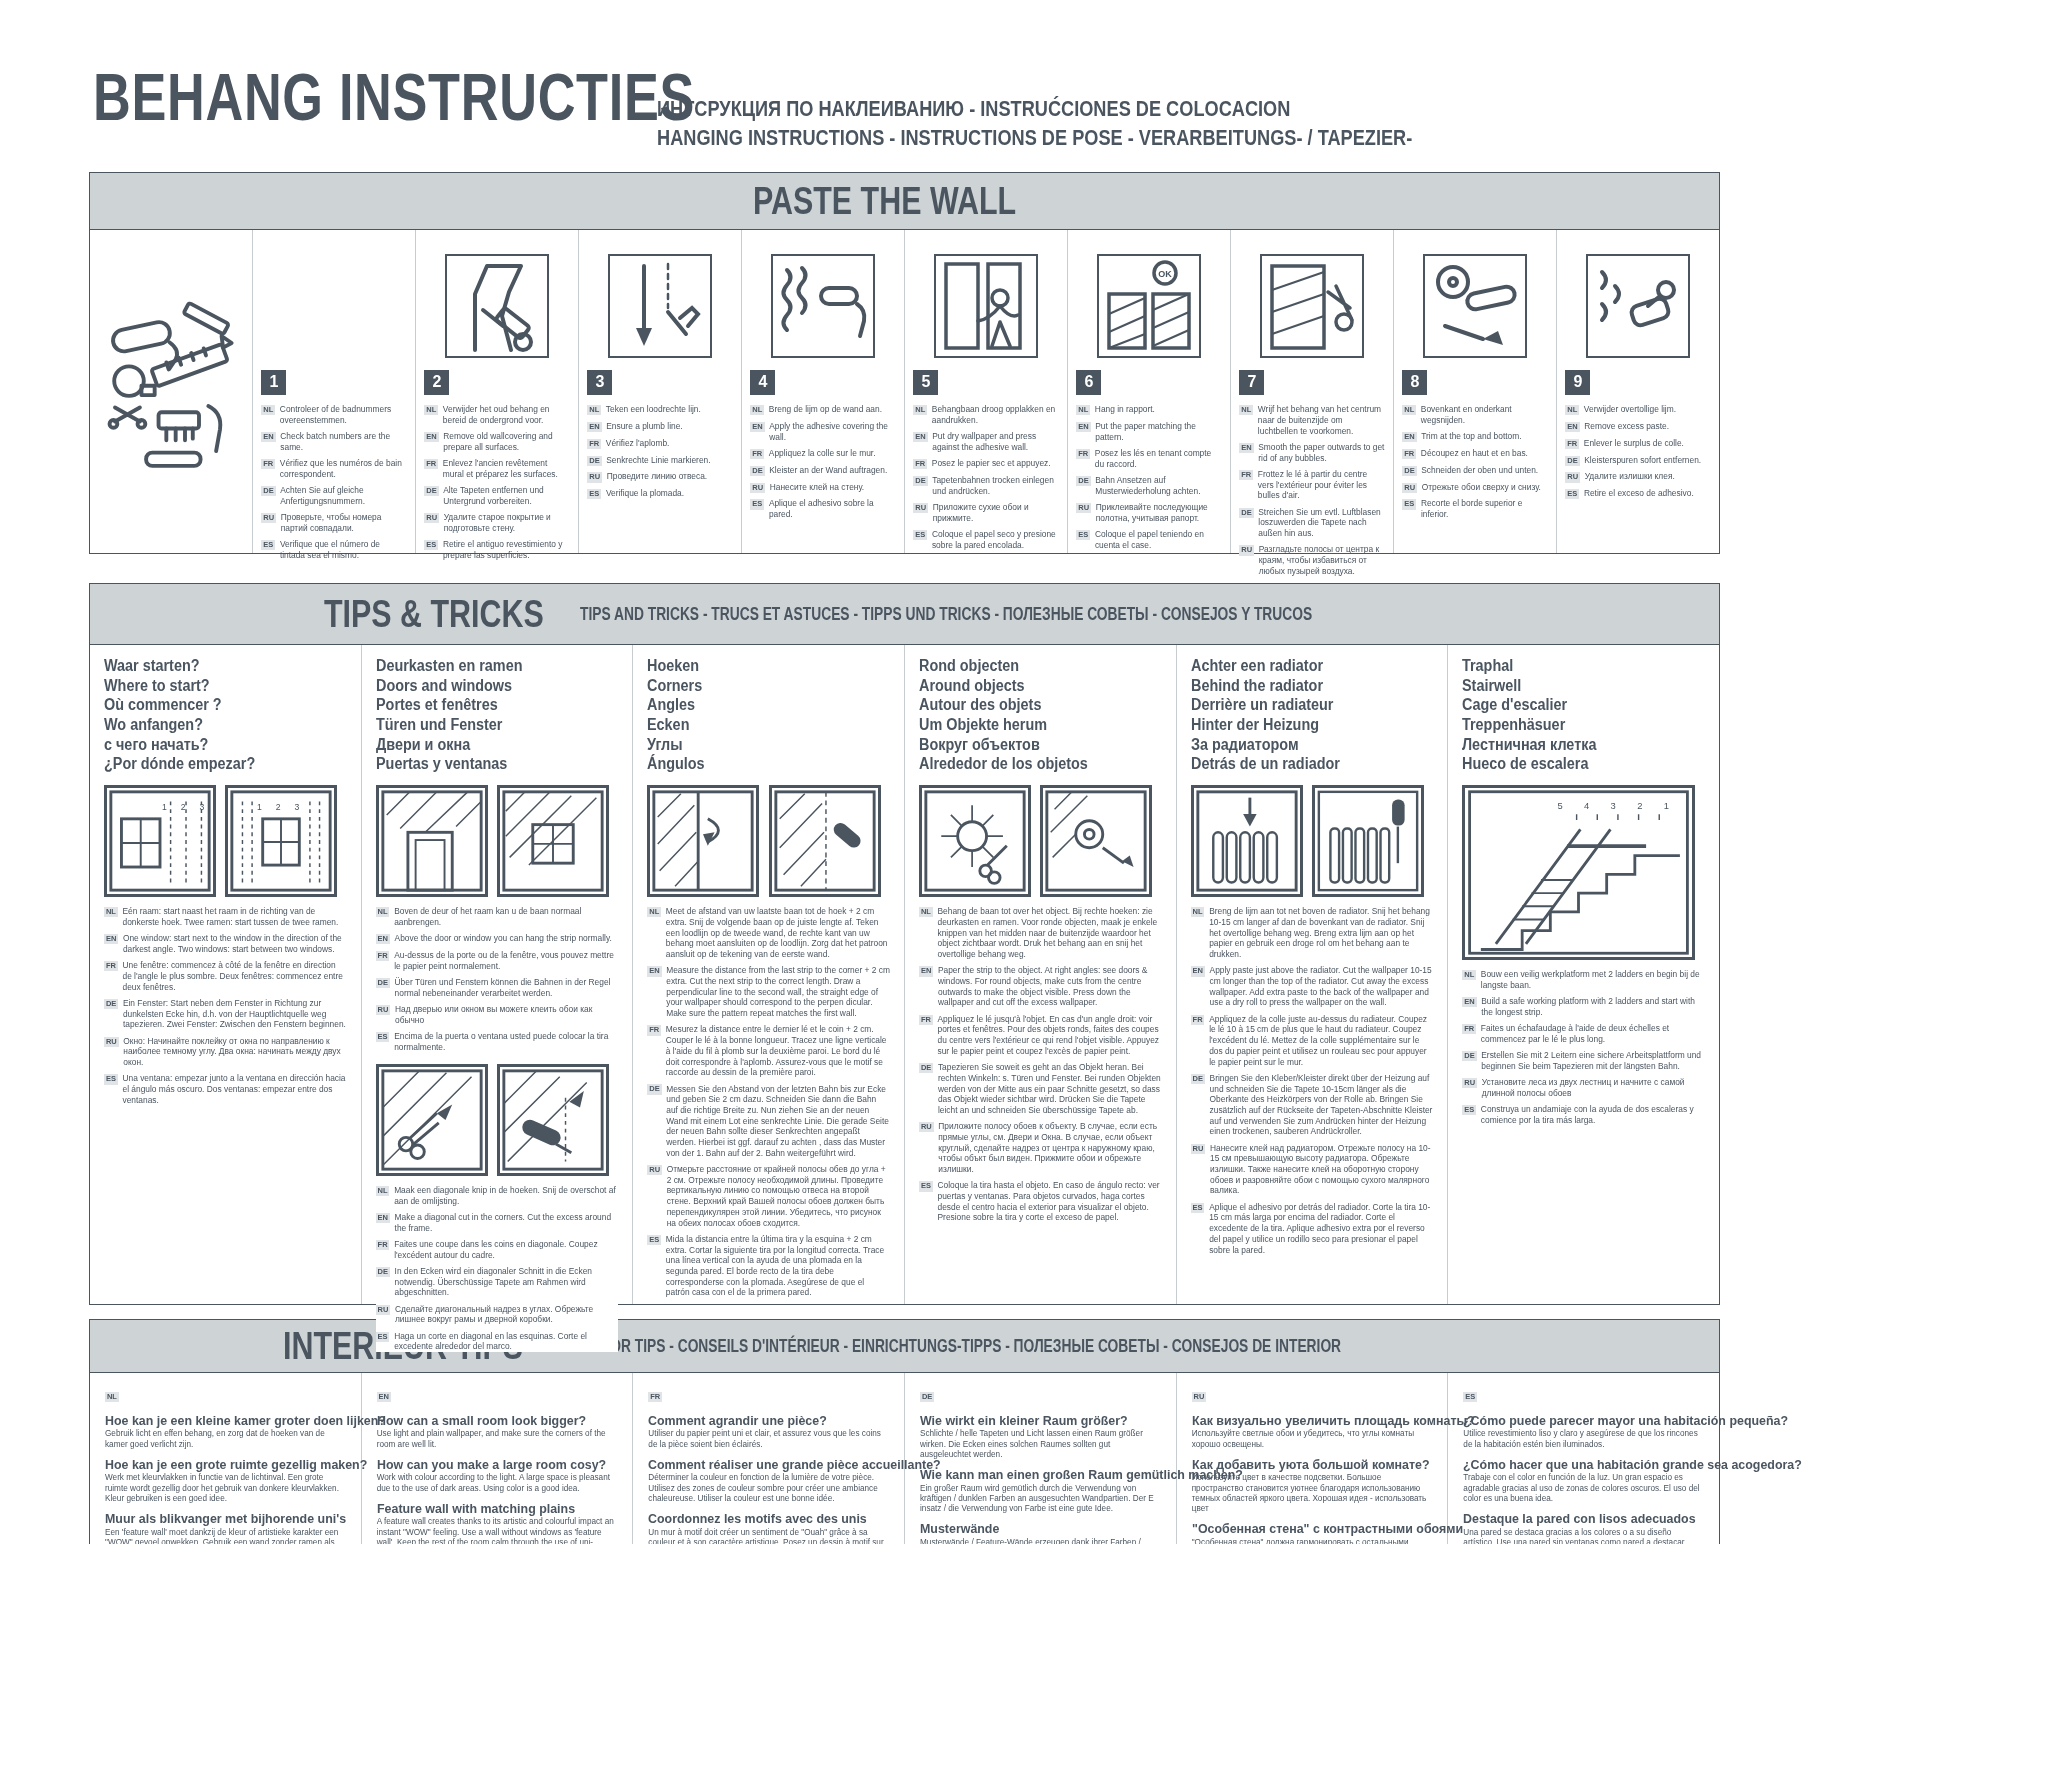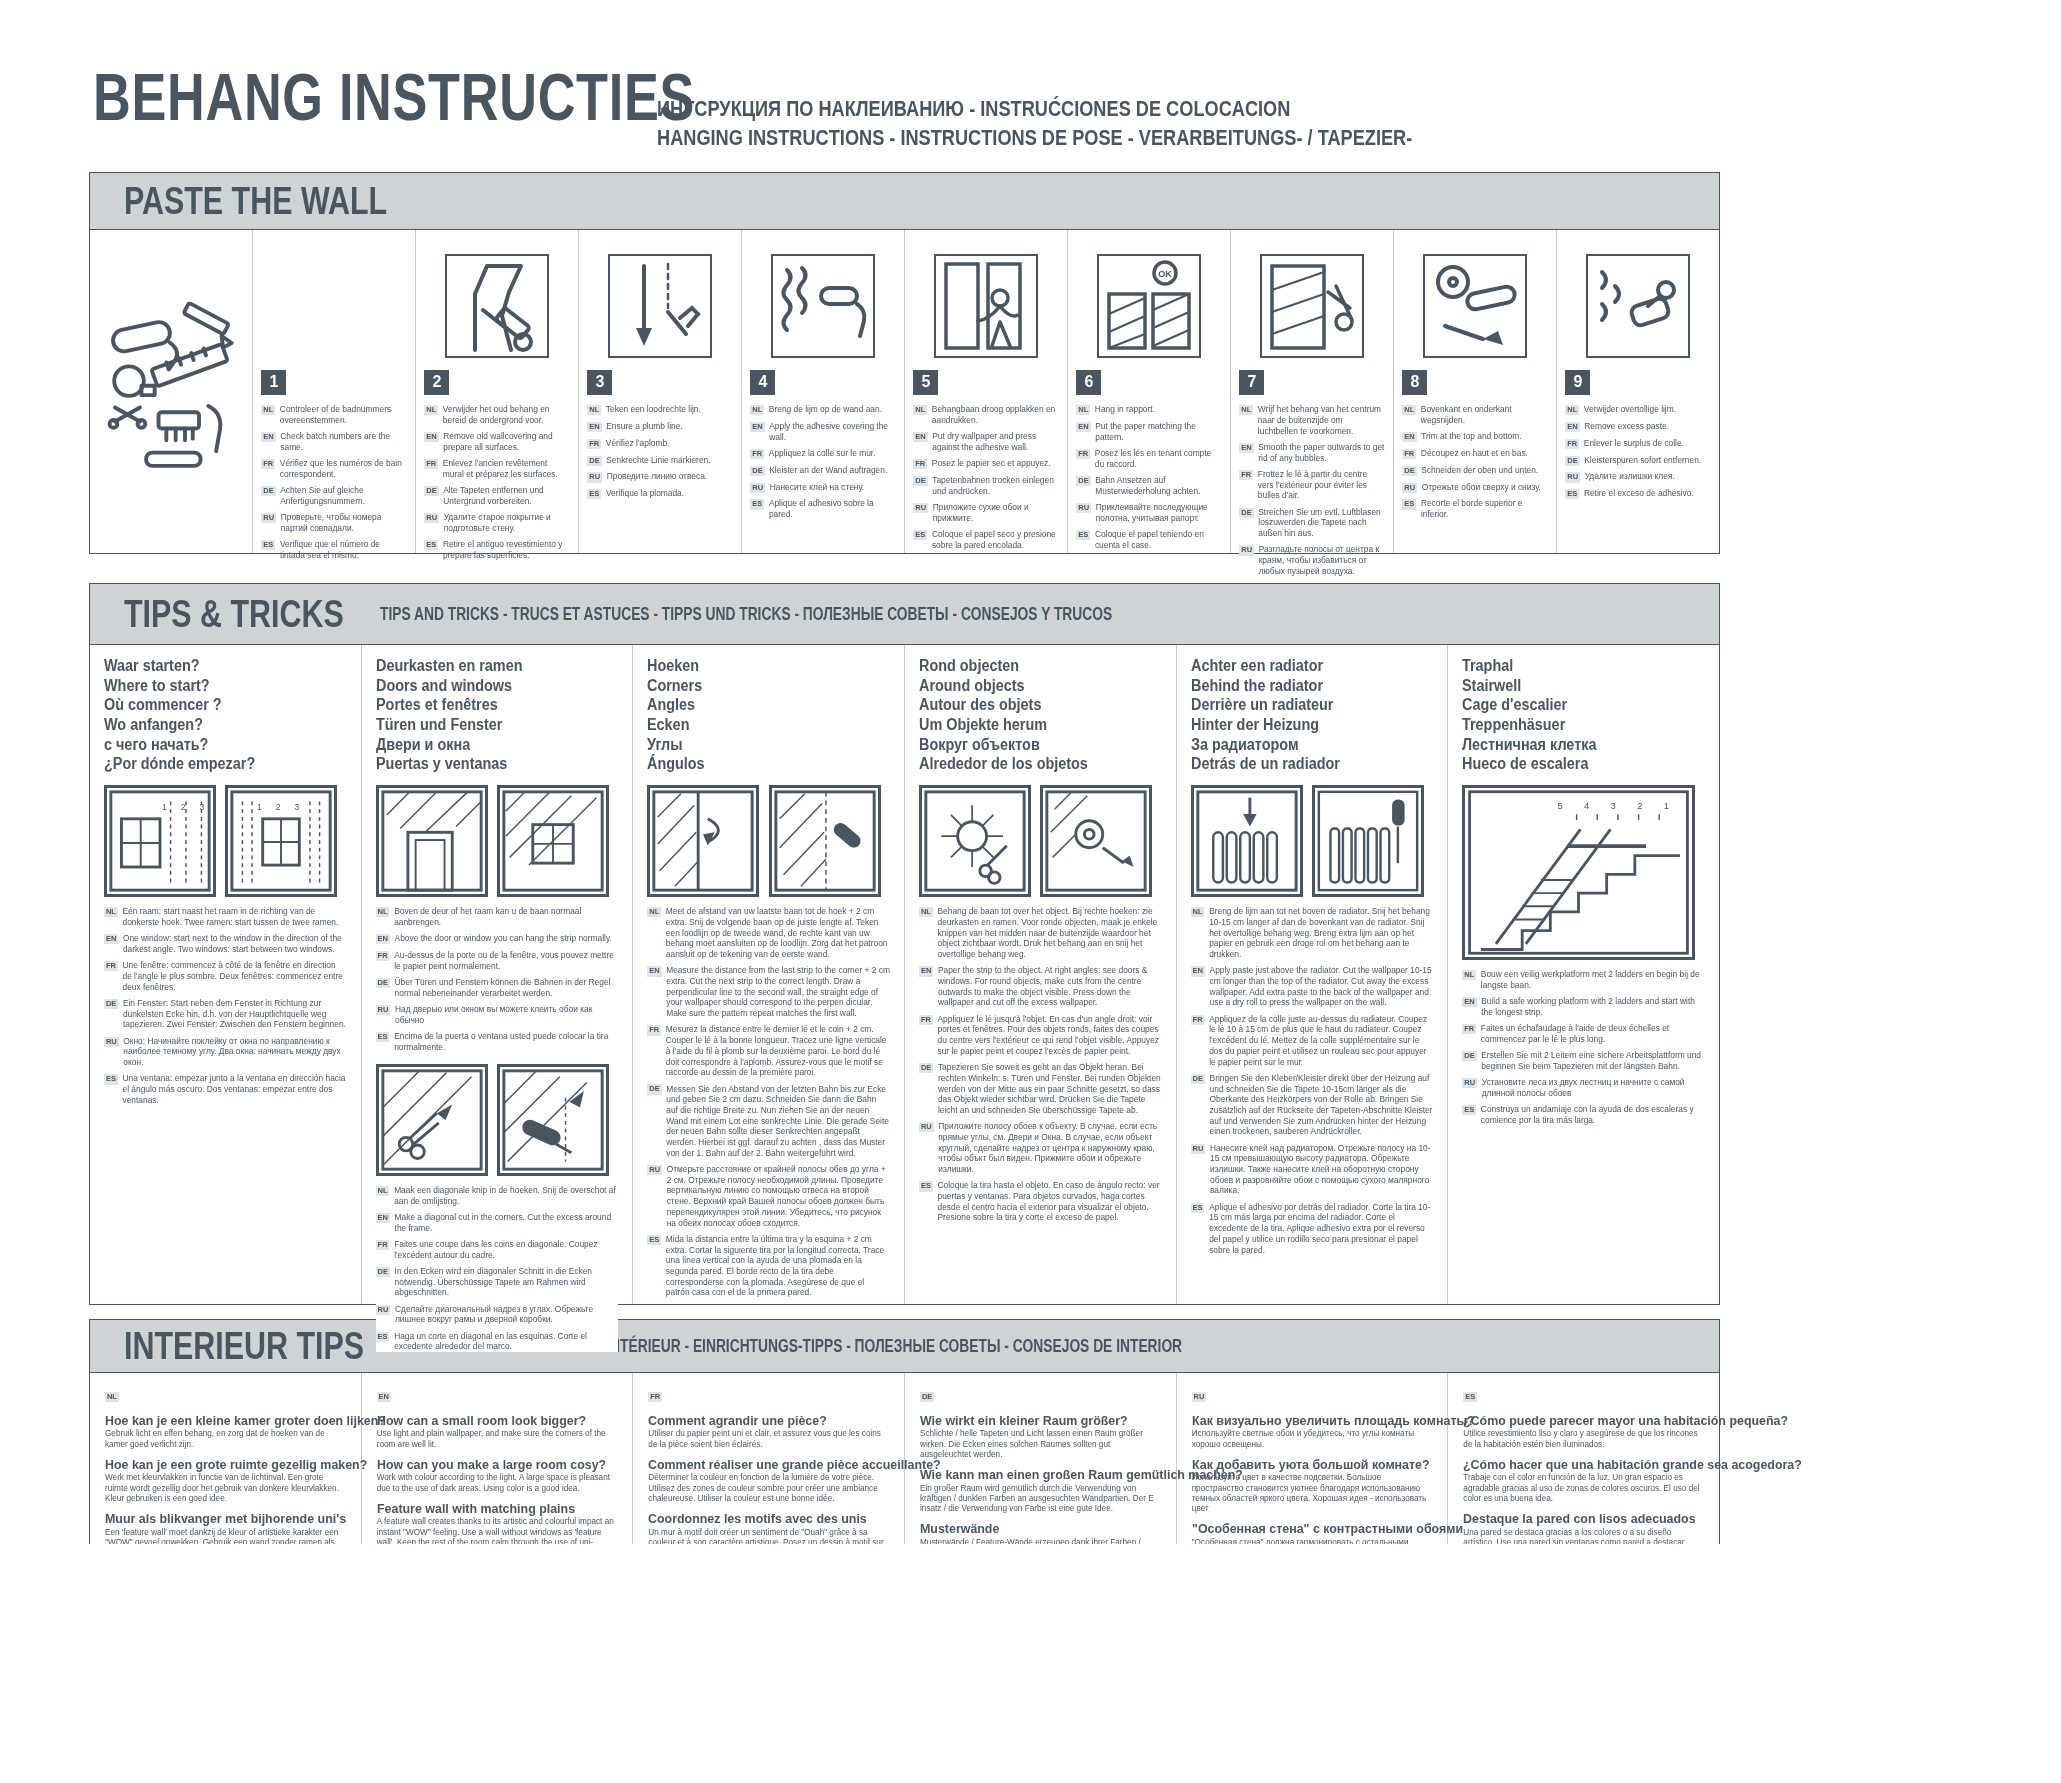--- a/index.html
+++ b/index.html
@@ -5,21 +5,21 @@
   html,body{margin:0;padding:0;background:#fff;}
   .page{position:relative;width:2061px;height:1544px;background:#fff;
         font-family:"Liberation Sans",sans-serif;color:#4a5560;overflow:hidden;}
   .cond{display:inline-block;transform:scaleX(.78);transform-origin:0 50%;white-space:nowrap;font-weight:bold;}
   
   .doc-title{position:absolute;left:93px;top:58px;font-size:67px;margin:0;letter-spacing:0.9px;}
   .doc-sub{position:absolute;left:657px;top:95px;font-size:21.4px;font-weight:bold;line-height:29px;}
   .doc-sub .cond{transform:scaleX(.85);}
   
   .box{position:absolute;left:89px;width:1631px;border:1.9px solid #4a5560;background:#fff;box-sizing:border-box;}
-  .section-bar{background:#ced3d6;border-bottom:1.9px solid #4a5560;display:flex;align-items:center;padding-left:34px;}
+  .section-bar{background:#ced3d6;border-bottom:1.9px solid #4a5560;display:flex;align-items:center;padding-left:34px;justify-content:center;}
   .bar-title{font-size:39px;}
   .bar-sub{font-size:17.7px;margin-left:-26px;}
   #paste{top:172px;height:382px;}
   #paste .section-bar{height:56px;}
   #tips{top:583px;height:722px;}
   #tips .section-bar{height:60px;}
   #interior{top:1319px;height:263px;}
   #interior .section-bar{height:52px;}
   
   #steps-row{display:flex;height:323px;}

